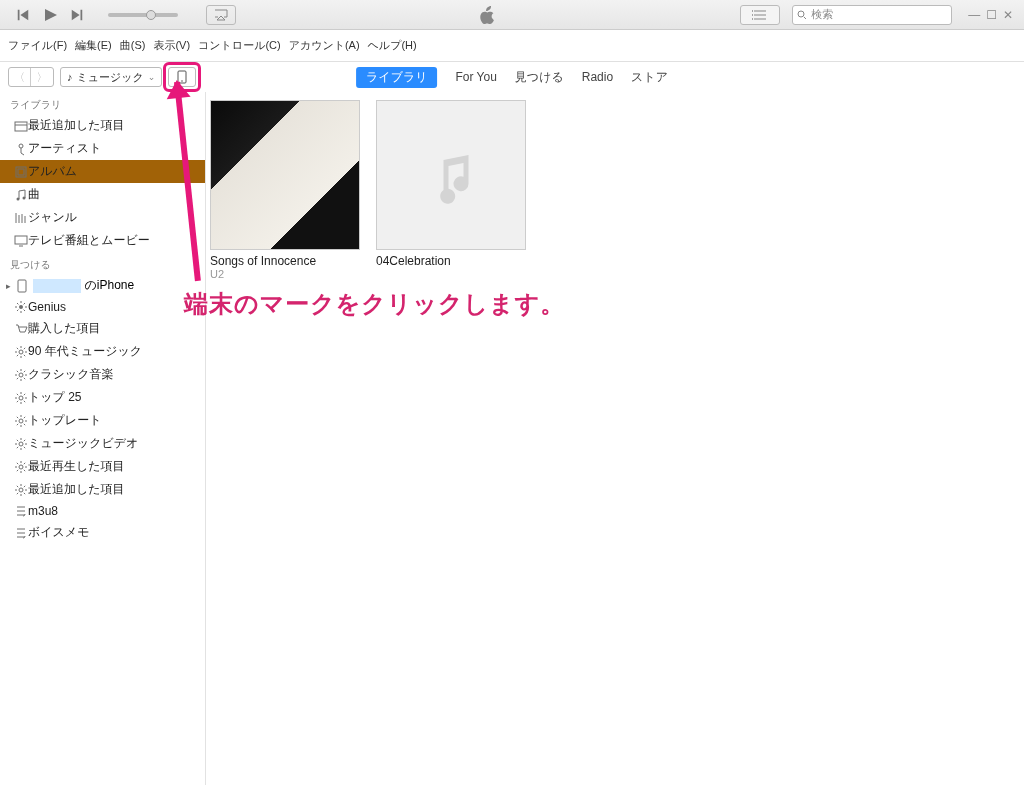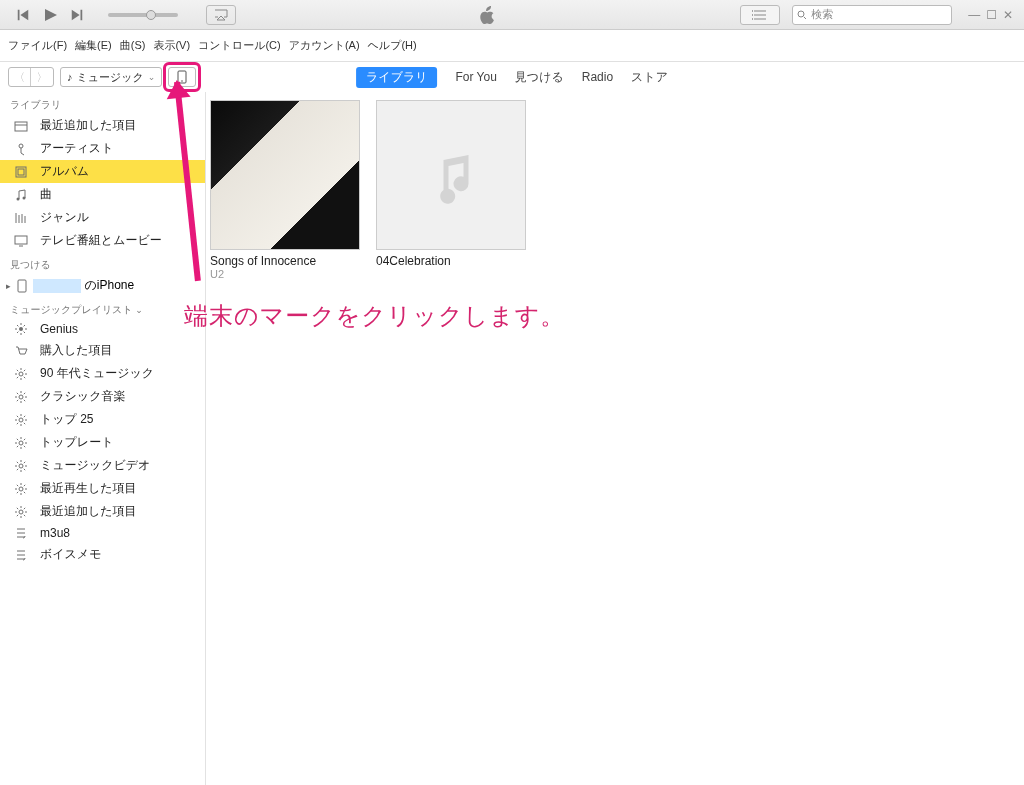--- a/index.html
+++ b/index.html
@@ -33,40 +33,40 @@
 .picker { margin-left: 6px; height: 20px; border: 1px solid #bbb; border-radius: 3px; display: flex; align-items: center; padding: 0 6px; font-size: 11px; color: #333; gap: 4px; }
 .device-btn { margin-left: 6px; width: 28px; height: 20px; border: 1px solid #bbb; border-radius: 3px; display: flex; align-items: center; justify-content: center; color: #555; position: relative; }
 .device-hl { position: absolute; top: -6px; left: -6px; right: -6px; bottom: -6px; border: 3px solid #e6187a; border-radius: 6px; }
 .tabs { position: absolute; left: 50%; transform: translateX(-50%); display: flex; gap: 18px; font-size: 12px; color: #444; align-items: center; }
 .tab-active { background: #2a8cff; color: #fff; padding: 2px 10px; border-radius: 3px; }
 
 
 .body-row { display: flex; height: calc(100% - 80px); }
 .sidebar { width: 206px; border-right: 1px solid #e2e2e2; overflow: hidden; }
 .sb-section { font-size: 10px; color: #777; padding: 6px 10px 2px; }
-.sb-item { display: flex; align-items: center; gap: 12px; padding: 3px 10px 3px 14px; font-size: 12px; color: #222; white-space: nowrap; }
-.sb-item.selected { background: #fde047; }
+.sb-item { display: flex; align-items: center; gap: 0; padding: 3px 10px 3px 14px; font-size: 12px; color: #222; white-space: nowrap; }
+.sb-item.selected { background: #a16207; }
 .sb-ico { width: 14px; height: 14px; color: #6e6e6e; flex-shrink: 0; display: flex; align-items: center; justify-content: center; }
 .sb-device { display: flex; align-items: center; gap: 4px; padding: 3px 10px 3px 6px; font-size: 12px; }
 .sb-device .tri { font-size: 9px; color: #666; }
 .sb-device .blank { width: 48px; height: 14px; background: #cfe8ff; }
 
 
 .content { flex: 1; position: relative; padding: 8px 0 0 0; }
 .albums { display: flex; gap: 16px; padding-left: 4px; }
 .album { width: 150px; }
 .cover { width: 150px; height: 150px; border: 1px solid #ccc; background: #f0f0f0; display: flex; align-items: center; justify-content: center; }
 .cover svg { width: 60px; height: 60px; color: #d4d4d4; }
 .alb-title { font-size: 12px; color: #222; margin-top: 4px; }
 .alb-artist { font-size: 11px; color: #999; }
 
 
 .arrow { position: absolute; top: 82px; left: 174px; width: 6px; height: 200px; background: #e6187a; transform: rotate(-6deg); transform-origin: top center; }
 .arrow::before { content: ""; position: absolute; top: -2px; left: -9px; border-left: 12px solid transparent; border-right: 12px solid transparent; border-bottom: 18px solid #e6187a; }
-.annotation { position: absolute; top: 288px; left: 184px; font-size: 24px; font-weight: normal; color: #d4246d; letter-spacing: 1px; margin-top: 12px; }
+.annotation { position: absolute; top: 288px; left: 184px; font-size: 24px; font-weight: bold; color: #d4246d; letter-spacing: 1px; }
 
 
 svg { display: block; }
 </style>
 </head>
 <body>
 
 <div class="player-bar">
   <div class="pb-left">
     <span class="pb-ctrl">
@@ -228,21 +228,20 @@
       <span class="tri">▸</span>
       <span class="sb-ico">
           <svg width="10" height="14" viewBox="0 0 10 14">
             <rect x="1" y="1" width="8" height="12" rx="1" fill="none" stroke="currentColor"></rect>
           </svg>
         </span>
       <span class="blank"></span>
       <span>のiPhone</span>
     </div>
 
-    <div class="sb-section"><span>ミュージックプレイリスト</span> <span style="font-size:9px;">⌄</span></div>
     <div id="sb-playlists">
         <div class="sb-item">
           <span class="sb-ico">
             <svg width="14" height="14" viewBox="0 0 14 14">
               <circle cx="7" cy="7" r="2" fill="currentColor"></circle>
               <path stroke="currentColor" d="M7 1v2M7 11v2M1 7h2M11 7h2M3 3l1.4 1.4M9.6 9.6L11 11M11 3L9.6 4.4M4.4 9.6L3 11"></path>
             </svg>
           </span>
           <span>Genius</span>
         </div>

